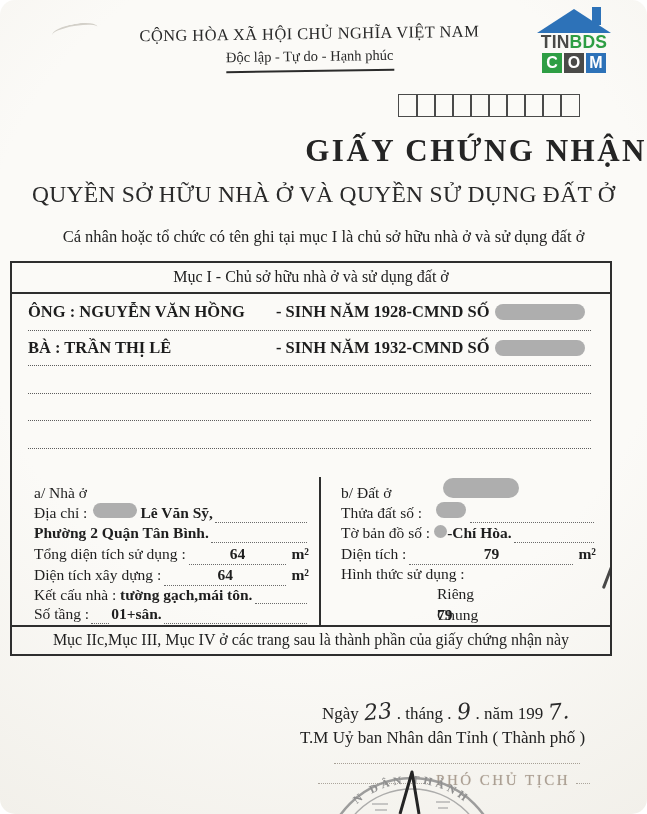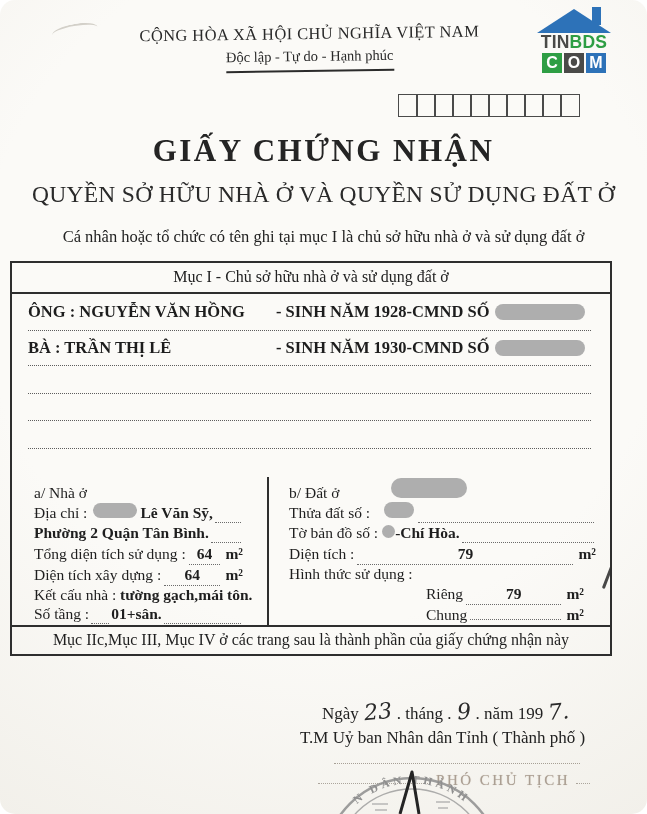--- a/index.html
+++ b/index.html
@@ -38,21 +38,21 @@
   .block { width:20px; height:20px; color:#fff; font-weight:bold; font-size:16px;
     display:flex; align-items:center; justify-content:center; }
   .block-c { background:#2e9e44; } .block-o { background:#4a4a48; } .block-m { background:#2d72b8; }
 
   
   .boxes-row { position:absolute; top:94px; left:398px; display:flex; }
   .box-cell { width:19.5px; height:23px; border:1.5px solid #4a4a4a; margin-left:-1.5px; }
   .box-cell:first-child { margin-left:0; }
 
   
-  .title { position:absolute; top:133px; left:0; width:100%; text-align:center;
+  .title { position:absolute; top:133px; left:0; width:100%; text-align:right;
     font-size:31px; font-weight:bold; letter-spacing:2.5px; color:#242424; }
   .subtitle { position:absolute; top:181px; left:0; width:100%; text-align:center;
     font-size:23.5px; color:#2a2a2a; letter-spacing:.3px; }
   .intro { position:absolute; top:227px; left:0; width:100%; text-align:center;
     font-size:16.5px; color:#222; }
 
   
   .main-box { position:absolute; top:261px; left:10px; width:602px;
     border:2px solid #2e2e2e; }
   .sec-head { text-align:center; font-size:16px; color:#222; padding:5px 0 6px; }
@@ -66,34 +66,34 @@
   .owner-info { flex:0 0 auto; }
   .blob { background:#aeaeae; border-radius:9px; }
   .blob-cmnd { width:90px; height:16px; margin-left:5px; flex:0 0 auto; }
   .empty-row { height:27.5px; border-bottom:1.5px dotted #5d5d5d; }
 
   .muc2-head { border-top:2px solid #2e2e2e; border-bottom:2px solid #2e2e2e; }
 
   
   .cols { display:flex; height:148px; overflow:hidden; }
   .col { font-size:15.5px; color:#1e1e1e; }
-  .col-left { width:257px; flex:0 0 auto; border-right:2px solid #2e2e2e; padding:6px 24px 0 22px; }
+  .col-left { width:309px; flex:0 0 auto; border-right:2px solid #2e2e2e; padding:6px 10px 0 22px; }
   .col-right { flex:1; position:relative; padding:6px 14px 4px 20px; }
   .fline { display:flex; align-items:baseline; white-space:nowrap; line-height:19.5px; height:19.5px; }
   .tall { height:21px; line-height:21px; }
   .dots { flex:1; border-bottom:1.5px dotted #6b6b6b; margin:0 2px; align-self:flex-end; height:4px; }
   .fill { flex:1; border-bottom:1.5px dotted #6b6b6b; text-align:center; font-weight:bold; margin:0 3px; }
   .val { font-weight:bold; }
   .unit { font-weight:bold; margin-left:2px; }
   .blob-addr { display:inline-block; width:44px; height:15px; margin:0 3px -2px 6px; }
   .blob-plot { display:inline-block; width:30px; height:16px; margin:0 2px -3px 14px; }
   .blob-map { display:inline-block; width:13px; height:13px; margin:0 0 -2px 4px; }
   .blob-land-top { position:absolute; left:122px; top:1px; width:76px; height:20px;
     background:#aeaeae; border-radius:10px; }
-  .usage-row { width:158px; margin-left:auto; margin-right:12px; }
+  .usage-row { width:158px; margin-left:auto; margin-right:4px;flex-direction:column; }
   .slash-mark { position:absolute; right:-8px; top:40px; width:3px; height:74px;
     background:#2f2f2f; border-radius:2px; transform:rotate(21deg); opacity:.88; }
 
   .band-bottom { border-top:2px solid #2e2e2e; text-align:center; font-size:16px; padding:4px 8px 5px; }
 
   
   .dateline { position:absolute; top:699px; left:322px; font-size:17px; color:#222;
     display:flex; align-items:baseline; }
   .hw { font-family:"DejaVu Serif",serif; font-style:italic; font-size:22px;
     display:inline-block; margin:0 5px; transform:rotate(-5deg); color:#2b2b2b; }
@@ -158,21 +158,21 @@
     <div class="sec-head muc1-head">Mục I - Chủ sở hữu nhà ở và sử dụng đất ở</div>
 
     <div class="owners">
       <div class="owner-row">
         <span class="owner-name">ÔNG : NGUYỄN VĂN HỒNG</span>
         <span class="owner-info">- SINH NĂM 1928-CMND SỐ</span>
         <span class="blob blob-cmnd"></span>
       </div>
       <div class="owner-row second">
         <span class="owner-name">BÀ : TRẦN THỊ LÊ</span>
-        <span class="owner-info">- SINH NĂM 1930-CMND SỐ</span>
+        <span class="owner-info">- SINH NĂM 1932-CMND SỐ</span>
         <span class="blob blob-cmnd"></span>
       </div>
       <div class="empty-row"></div>
       <div class="empty-row"></div>
       <div class="empty-row"></div>
     </div>
 
 
     <div class="cols">
 

